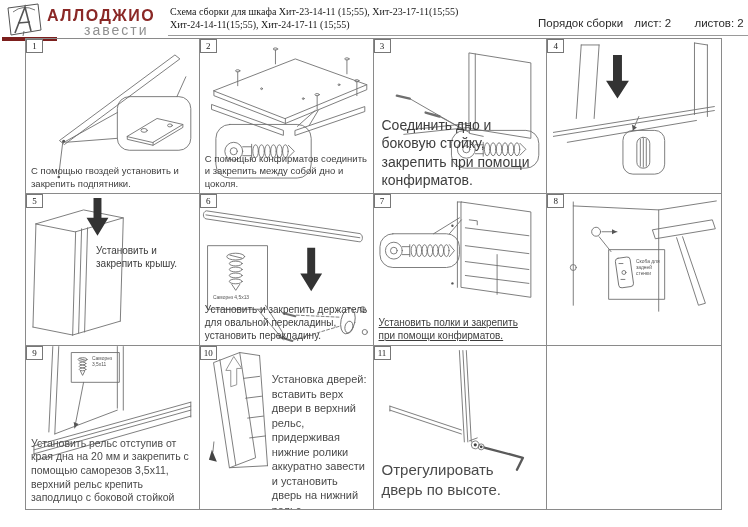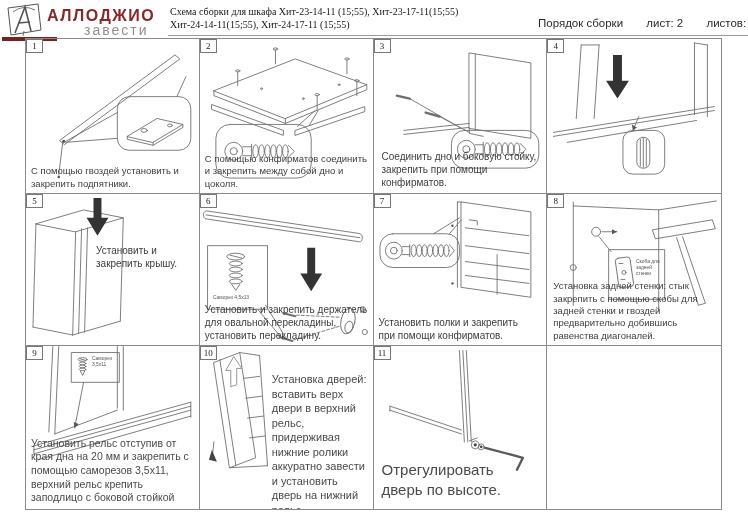--- a/index.html
+++ b/index.html
@@ -8,45 +8,45 @@
 
   
   .logo-mark{position:absolute;left:3px;top:2px;width:42px;height:34px;}
   .brand{position:absolute;left:47px;top:7px;font-size:16px;font-weight:bold;
          letter-spacing:1.5px;color:#8a2826;}
   .brand-sub{position:absolute;left:84px;top:22px;font-size:14px;letter-spacing:2px;color:#8f8f8f;}
   .red-bar{position:absolute;left:2px;top:37px;width:55px;height:4px;background:#7c1f1d;}
   .title{position:absolute;left:170px;top:6px;font-family:"Liberation Serif",serif;
          font-size:10px;line-height:1.25;color:#161616;white-space:nowrap;}
   .order{position:absolute;left:538px;top:17px;font-size:11.5px;color:#2b2b2b;white-space:nowrap;}
-  .order .lbl{margin-right:20px;}
+  .order .lbl{margin-right:8px;}
   .order .sheet{margin-right:20px;}
   .header-rule{position:absolute;left:168px;top:35px;width:580px;border-top:1px solid #9a9a9a;}
 
   
   .grid{position:absolute;left:25px;top:38px;width:697px;height:472px;box-sizing:border-box;
         border:1px solid #8a8a8a;display:grid;grid-template-columns:repeat(4,1fr);
         grid-template-rows:155px 152px 163px;}
   .cell{position:relative;box-sizing:border-box;border-right:1px solid #8a8a8a;
         border-bottom:1px solid #8a8a8a;overflow:hidden;}
   .cell:nth-child(4n){border-right:none;}
   .cell:nth-child(n+9){border-bottom:none;}
   .num{position:absolute;top:0;left:0;width:15px;height:12px;border:1px solid #777;background:#fff;
        font-family:"Liberation Serif",serif;font-size:9px;color:#222;display:flex;
        align-items:center;justify-content:center;z-index:3;}
   .illus{position:absolute;left:0;top:0;width:100%;height:100%;}
 
   .cap{position:absolute;font-size:9.5px;line-height:1.3;color:#3d3d3d;z-index:2;}
   .cap1{left:5px;right:5px;bottom:3px;margin-top:11px;}
   .cap2{left:5px;right:3px;bottom:3px;}
-  .cap3{left:8px;right:6px;bottom:4px;font-size:10px;}
+  .cap3{left:8px;right:6px;bottom:4px;font-size:14px;}
   .cap4{left:6px;right:30px;bottom:4px;font-size:10px;}
   .cap5{left:70px;top:50px;width:102px;font-size:10px;}
   .cap6{left:5px;right:2px;bottom:3px;font-size:10px;}
-  .cap7{left:5px;right:10px;bottom:3px;font-size:10px;}
+  .cap7{left:5px;right:10px;bottom:3px;font-size:10px;text-decoration:underline;}
   .cap8{left:6px;right:3px;bottom:3px;}
   .cap9{left:5px;right:6px;bottom:4px;font-size:10.5px;color:#4a4a4a;}
   .cap11{left:8px;right:20px;bottom:10px;font-size:15px;color:#4a4a4a;}
 
   .p10{position:absolute;left:72px;top:26px;right:3px;font-size:11px;line-height:1.32;
        color:#4a4a4a;z-index:2;}
 
   .tiny{position:absolute;font-size:7px;line-height:1.2;color:#555;
         transform:scale(.7);transform-origin:0 0;z-index:2;}
   .tiny6{left:13px;top:101px;width:80px;}
@@ -305,21 +305,20 @@
           <circle cx="26" cy="74" r="3"></circle>
           <line x1="52" y1="43" x2="64" y2="58"></line>
           <rect x="62" y="56" width="56" height="50"></rect>
           <rect x="70" y="64" width="15" height="30" rx="3" transform="rotate(-8 77 79)"></rect>
           <line x1="72" y1="70" x2="76" y2="70"></line>
             <line x1="74" y1="86" x2="78" y2="86"></line>
           <circle cx="77" cy="79" r="2"></circle>
         </g>
       </svg>
       <div class="tiny tiny8">Скоба для задней стенки</div>
-      <div class="cap cap8">Установка задней стенки: стык закрепить с помощью скобы для задней стенки и гвоздей предварительно добившись равенства диагоналей.</div>
     </div>
 
     <div class="cell">
       <div class="num">9</div>
       <svg class="illus" viewBox="0 0 174 163">
         <g stroke="#6f6f6f" fill="none" stroke-width="0.9" stroke-linecap="round" stroke-linejoin="round">
           <line x1="92" y1="0" x2="92" y2="62"></line>
             <line x1="98" y1="0" x2="98" y2="64"></line>
           <line x1="27" y1="0" x2="23" y2="86"></line>
             <line x1="33" y1="0" x2="29" y2="88"></line>

